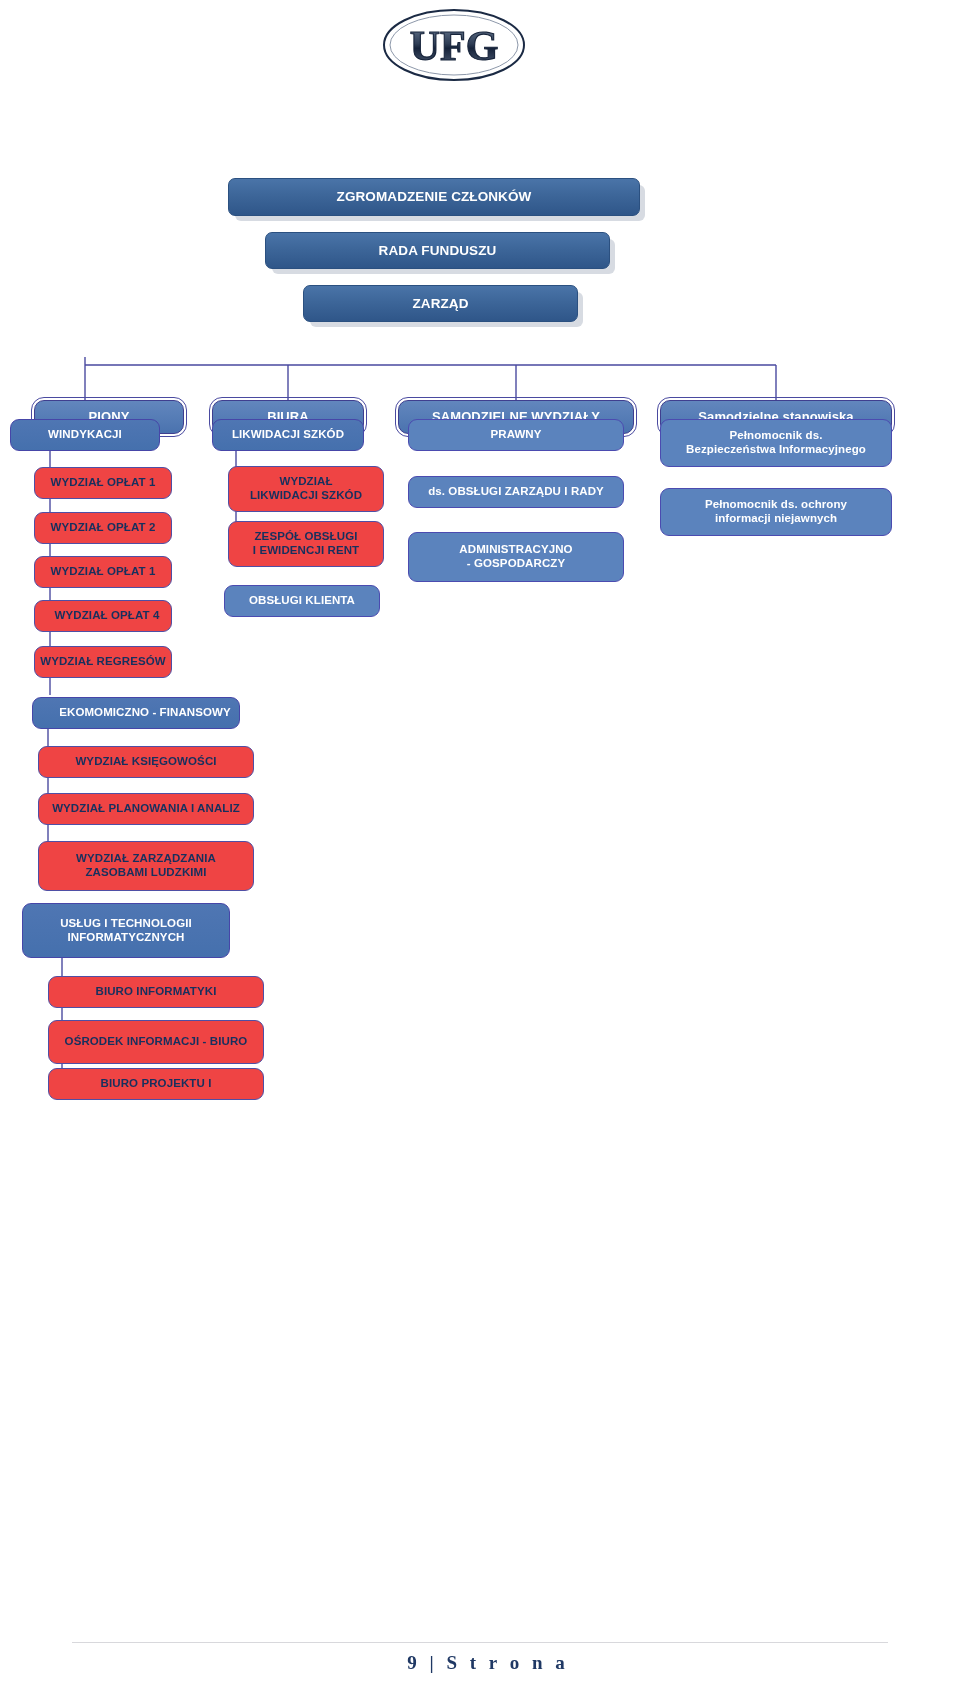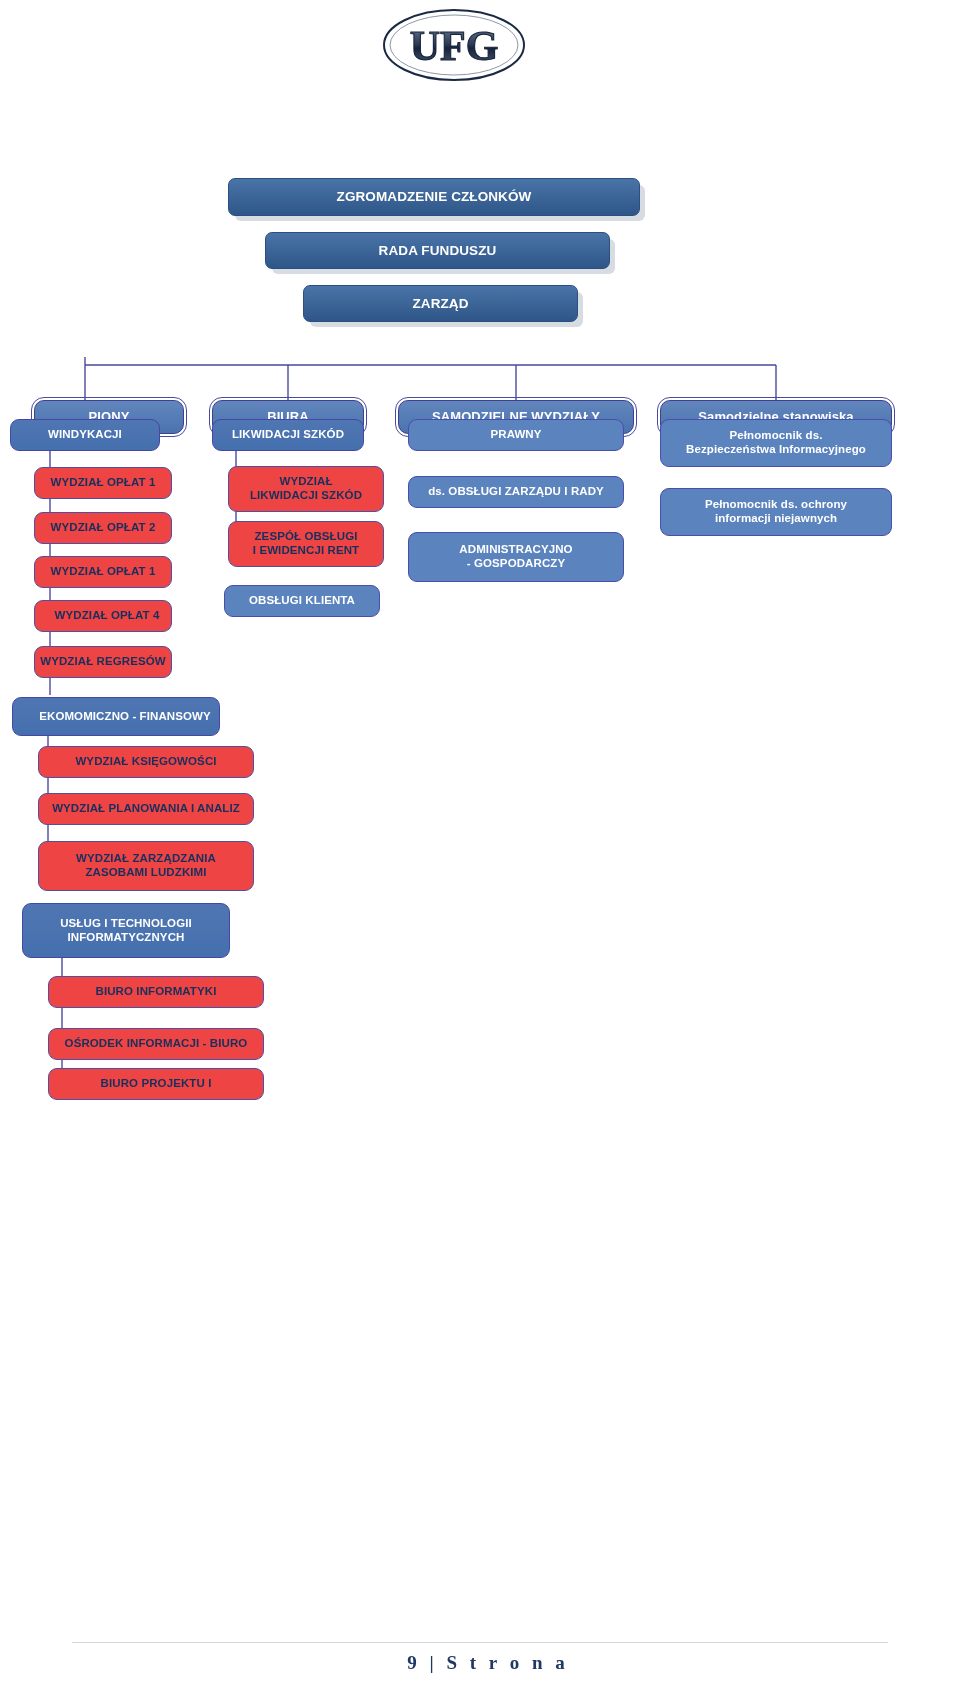--- a/index.html
+++ b/index.html
@@ -204,35 +204,35 @@
   <div class="node t-light" style="left:34px; top:467px; width:138px; height:32px;">WYDZIAŁ OPŁAT 1</div>
 
   <div class="node t-light" style="left:34px; top:512px; width:138px; height:32px;">WYDZIAŁ OPŁAT 2</div>
 
   <div class="node t-light" style="left:34px; top:556px; width:138px; height:32px;">WYDZIAŁ OPŁAT 1</div>
 
   <div class="node t-light" style="left:34px; top:600px; width:138px; height:32px;padding-left:8px;">WYDZIAŁ OPŁAT 4</div>
 
   <div class="node t-light" style="left:34px; top:646px; width:138px; height:32px;">WYDZIAŁ REGRESÓW</div>
 
-  <div class="node t-pion" style="left:12px; top:697px; width:208px; height:39px;padding-left:18px;">EKOMOMICZNO - FINANSOWY</div>
+  <div class="node t-pion" style="left:32px; top:697px; width:208px; height:32px;padding-left:18px;">EKOMOMICZNO - FINANSOWY</div>
 
   <div class="node t-light" style="left:38px; top:746px; width:216px; height:32px;">WYDZIAŁ KSIĘGOWOŚCI</div>
 
   <div class="node t-light" style="left:38px; top:793px; width:216px; height:32px;">WYDZIAŁ PLANOWANIA I ANALIZ</div>
 
   <div class="node t-light" style="left:38px; top:841px; width:216px; height:50px;">WYDZIAŁ ZARZĄDZANIA
 ZASOBAMI LUDZKIMI</div>
 
   <div class="node t-light" style="left:48px; top:976px; width:216px; height:32px;">BIURO INFORMATYKI</div>
 
   <div class="node t-pion" style="left:22px; top:903px; width:208px; height:55px;">USŁUG I TECHNOLOGII
 INFORMATYCZNYCH</div>
 
-  <div class="node t-light" style="left:48px; top:1020px; width:216px; height:32px;margin-top:8px;">OŚRODEK INFORMACJI - BIURO</div>
+  <div class="node t-light" style="left:48px; top:1020px; width:216px; height:44px;">OŚRODEK INFORMACJI - BIURO</div>
 
   <div class="node t-light" style="left:48px; top:1068px; width:216px; height:32px;">BIURO PROJEKTU I</div>
 
   <div class="node t-pion" style="left:212px; top:419px; width:152px; height:32px;">LIKWIDACJI SZKÓD</div>
 
   <div class="node t-light" style="left:228px; top:466px; width:156px; height:46px;">WYDZIAŁ
 LIKWIDACJI SZKÓD</div>
 
   <div class="node t-light" style="left:228px; top:521px; width:156px; height:46px;">ZESPÓŁ OBSŁUGI
 I EWIDENCJI RENT</div>

